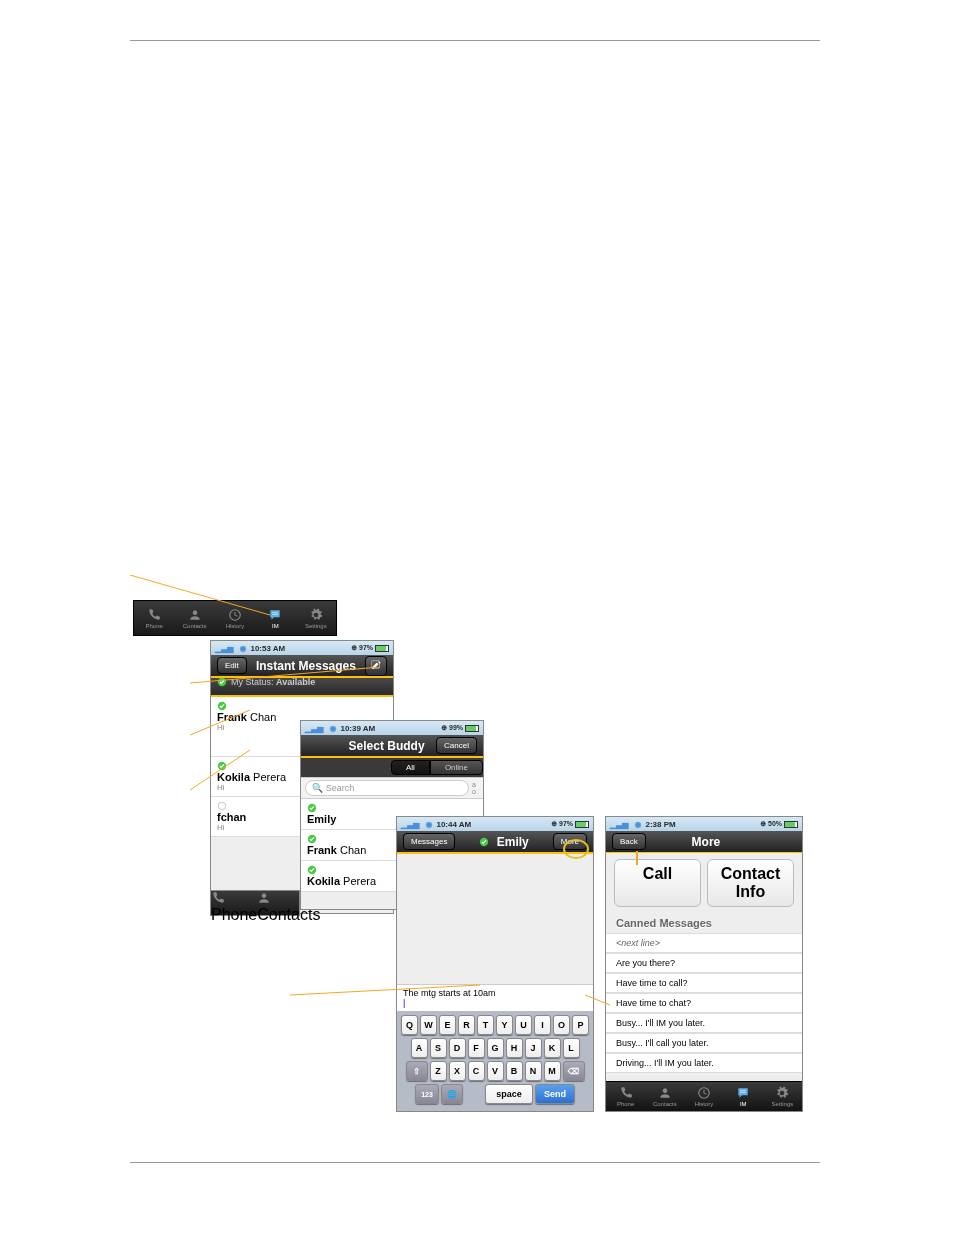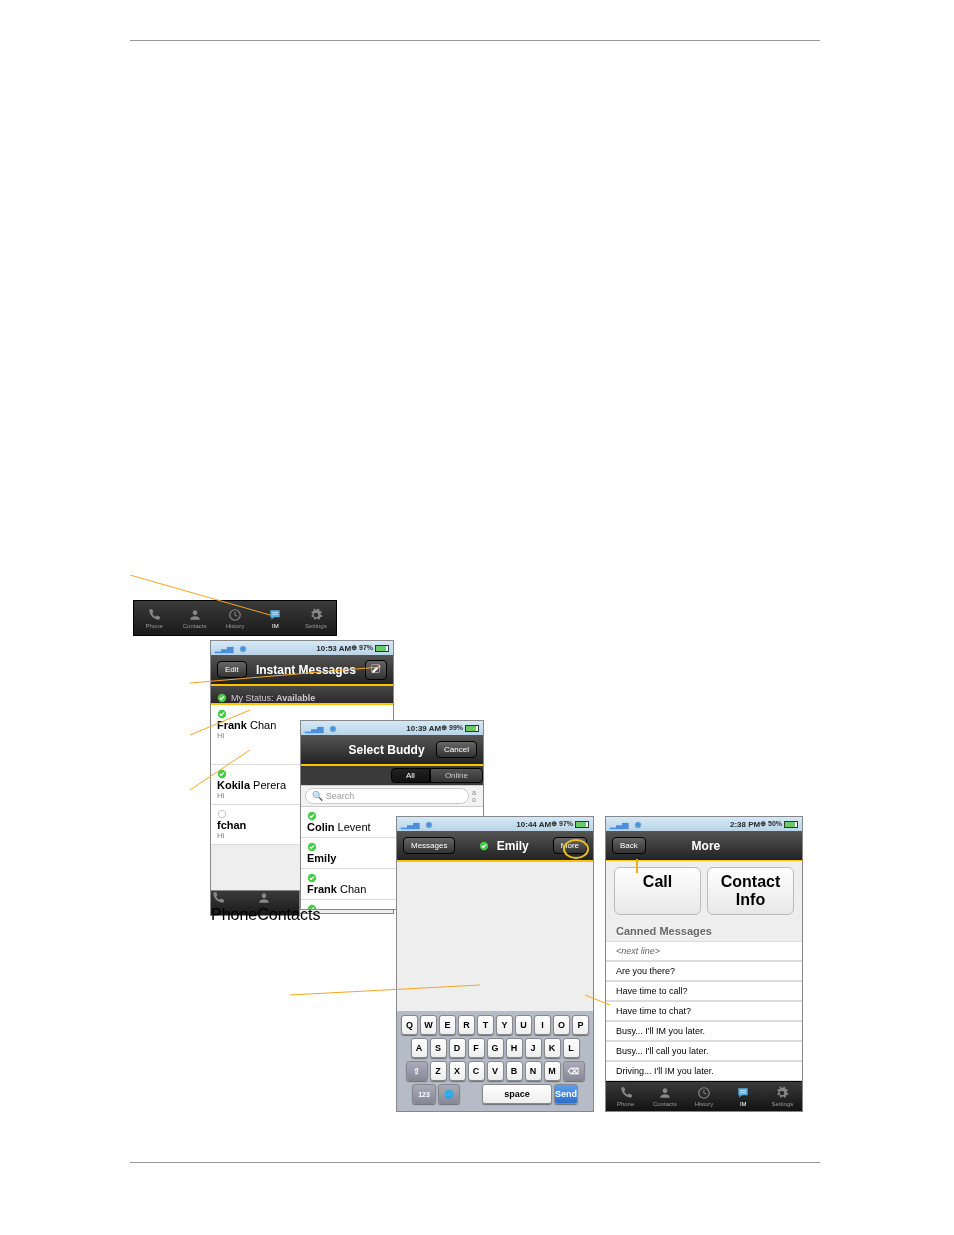--- a/index.html
+++ b/index.html
@@ -20,31 +20,31 @@
   .phone { position: absolute; border: 1px solid #888; background: #eee; overflow: hidden; }
   .p1 { left: 210px; top: 640px; width: 184px; height: 274px; }
   .p1b { position: absolute; left: 210px; top: 890px; width: 90px; height: 26px; background: linear-gradient(#3a3a3a,#1a1a1a); border: 1px solid #888; display: flex; }
   .p2 { left: 300px; top: 720px; width: 184px; height: 190px; }
   .p3 { left: 396px; top: 816px; width: 198px; height: 296px; }
   .p4 { left: 605px; top: 816px; width: 198px; height: 296px; }
 
   .statusbar { height: 14px; background: linear-gradient(#d6e8f5,#b8d4e8); display: flex; align-items: center; padding: 0 4px; font-size: 8px; font-weight: bold; color: #2a2a2a; }
   .statusbar .sig { color: #4a90d9; margin-right: 2px; }
   .statusbar .wifi { margin: 0 4px; color: #4a90d9; }
-  .statusbar .time { flex: 1; text-align: right; }
+  .statusbar .time { flex: 1; text-align: left; }
   .statusbar .batt { font-size: 7px; }
   .battbox { width: 14px; height: 7px; border: 1px solid #333; background: linear-gradient(to right, #6c6 80%, #fff 80%); display: inline-block; margin-left: 2px; vertical-align: middle; }
 
-  .navbar { height: 30px; background: linear-gradient(#555,#222); display: flex; align-items: center; padding: 0 6px; position: relative; border-bottom: 1px solid #000; }
+  .navbar { height: 22px; background: linear-gradient(#555,#222); display: flex; align-items: center; padding: 0 6px; position: relative; border-bottom: 1px solid #000; }
   .navbar.yrule::after { content:''; position:absolute; left:0; right:0; bottom:-2px; height:2px; background:#ffc107; }
   .navtitle { flex: 1; text-align: center; color: #fff; font-size: 12px; font-weight: bold; }
   .navbtn { background: linear-gradient(#666,#333); color: #fff; font-size: 8px; padding: 3px 7px; border-radius: 4px; border: 1px solid #000; }
   .navbtn.compose { padding: 3px 5px; }
 
-  .statusrow { height: 20px; background: linear-gradient(#4a4a4a,#2a2a2a); display: flex; align-items: flex-end; padding: 0 6px; font-size: 9px; color: #ccc; border-bottom: 2px solid #ffc107; }
+  .statusrow { height: 20px; background: linear-gradient(#4a4a4a,#2a2a2a); display: flex; align-items: flex-start; padding: 0 6px; font-size: 9px; color: #ccc; border-bottom: 2px solid #ffc107; }
   .presence { width: 10px; height: 10px; margin-right: 4px; display: inline-flex; align-items: center; justify-content: center; }
   .presence svg { width: 10px; height: 10px; }
 
   .listrow { background: #fff; border-bottom: 1px solid #ddd; padding: 4px 6px; display: flex; align-items: flex-start; min-height: 30px; flex-direction: column; }
   .listrow .name { font-size: 11px; font-weight: bold; }
   .listrow .name .last { font-weight: normal; }
   .listrow .sub { font-size: 8px; color: #888; }
   .listrow .time { margin-left: auto; font-size: 8px; color: #5b8fd9; align-self: center; }
   .listrow .chev { color: #bbb; font-size: 10px; margin-left: 2px; align-self: center; }
 
@@ -58,24 +58,24 @@
   .searchinput { flex: 1; height: 16px; border-radius: 8px; background: #fff; border: 1px solid #ccc; font-size: 9px; color: #999; padding: 0 6px; display: flex; align-items: center; }
   .idx { width: 10px; font-size: 7px; color: #888; text-align: center; }
 
   .chatarea { background: #eee; flex: 1; }
   .msginput { background: #fff; border-top: 1px solid #ccc; padding: 3px 6px; font-size: 9px; }
   .msginput .cursor { color: #00f; }
 
   .keyboard { background: #b5bcc7; padding: 4px 2px; }
   .krow { display: flex; justify-content: center; gap: 2px; margin-bottom: 3px; }
   .key { width: 17px; height: 20px; background: linear-gradient(#fff,#eee); border: 1px solid #888; border-radius: 3px; font-size: 9px; font-weight: bold; display: flex; align-items: center; justify-content: center; box-shadow: 0 1px 1px rgba(0,0,0,0.4); }
-  .key.wide { width: 70px; margin-left: 20px; }
+  .key.wide { width: 48px; margin-left: 20px; }
   .key.fn { width: 22px; background: linear-gradient(#aab,#889); color: #fff; font-size: 8px; }
   .key.fn2 { width: 24px; background: linear-gradient(#aab,#889); color: #fff; font-size: 7px; }
-  .key.send { width: 24px; background: linear-gradient(#5aa0f0,#2a70d0); color: #fff; }
+  .key.send { width: 40px; background: linear-gradient(#5aa0f0,#2a70d0); color: #fff; }
 
   .morebtn-circle { position: absolute; border: 2px solid #e8c020; border-radius: 50%; width: 26px; height: 20px; pointer-events: none; }
 
   .splitbtns { display: flex; gap: 6px; padding: 6px 8px 8px 8px; background: #eee; }
   .splitbtn { flex: 1; background: linear-gradient(#fff,#e8e8e8); border: 1px solid #bbb; border-radius: 6px; padding: 5px; text-align: center; font-size: 16px; font-weight: bold; }
   .sectionhdr { font-size: 11px; font-weight: bold; color: #666; padding: 2px 10px 4px 10px; background: #eee; text-shadow: 0 1px #fff; }
   .canned { background: #fff; border-top: 1px solid #ddd; border-bottom: 1px solid #ddd; padding: 4px 10px; font-size: 9px; }
   .canned.italic { font-style: italic; color: #666; }
 
   .tabbar { height: 30px; background: linear-gradient(#3a3a3a,#121212); display: flex; border-top: 1px solid #000; }
@@ -239,31 +239,20 @@
   </div>
   <div id="s2rows">
       <div class="listrow">
         <span class="presence">
           <svg viewBox="0 0 24 24">
             <circle cx="12" cy="12" r="10" fill="#4c4"></circle>
             <path stroke="#fff" stroke-width="3" fill="none" d="M7 12l3 3 7-7"></path>
           </svg>
         </span>
         <div>
-          <div class="name"><b>Colin</b> <span class="last">Levent</span></div>
-        </div>
-      </div>
-      <div class="listrow">
-        <span class="presence">
-          <svg viewBox="0 0 24 24">
-            <circle cx="12" cy="12" r="10" fill="#4c4"></circle>
-            <path stroke="#fff" stroke-width="3" fill="none" d="M7 12l3 3 7-7"></path>
-          </svg>
-        </span>
-        <div>
           <div class="name"><b>Emily</b> <span class="last"></span></div>
         </div>
       </div>
       <div class="listrow">
         <span class="presence">
           <svg viewBox="0 0 24 24">
             <circle cx="12" cy="12" r="10" fill="#4c4"></circle>
             <path stroke="#fff" stroke-width="3" fill="none" d="M7 12l3 3 7-7"></path>
           </svg>
         </span>
@@ -297,20 +286,21 @@
     <span class="navbtn">Messages</span>
     <span class="navtitle"><span class="presence" style="vertical-align:middle">
           <svg viewBox="0 0 24 24">
             <circle cx="12" cy="12" r="10" fill="#4c4"></circle>
             <path stroke="#fff" stroke-width="3" fill="none" d="M7 12l3 3 7-7"></path>
           </svg>
         </span> <span>Emily</span></span>
     <span class="navbtn">More</span>
   </div>
   <div class="chatarea"></div>
+  <div class="msginput"><span>The mtg starts at 10am</span><br><span class="cursor">|</span></div>
   <div class="keyboard">
     <div class="krow" id="kr1">
         <span class="key">Q</span>
         <span class="key">W</span>
         <span class="key">E</span>
         <span class="key">R</span>
         <span class="key">T</span>
         <span class="key">Y</span>
         <span class="key">U</span>
         <span class="key">I</span>

